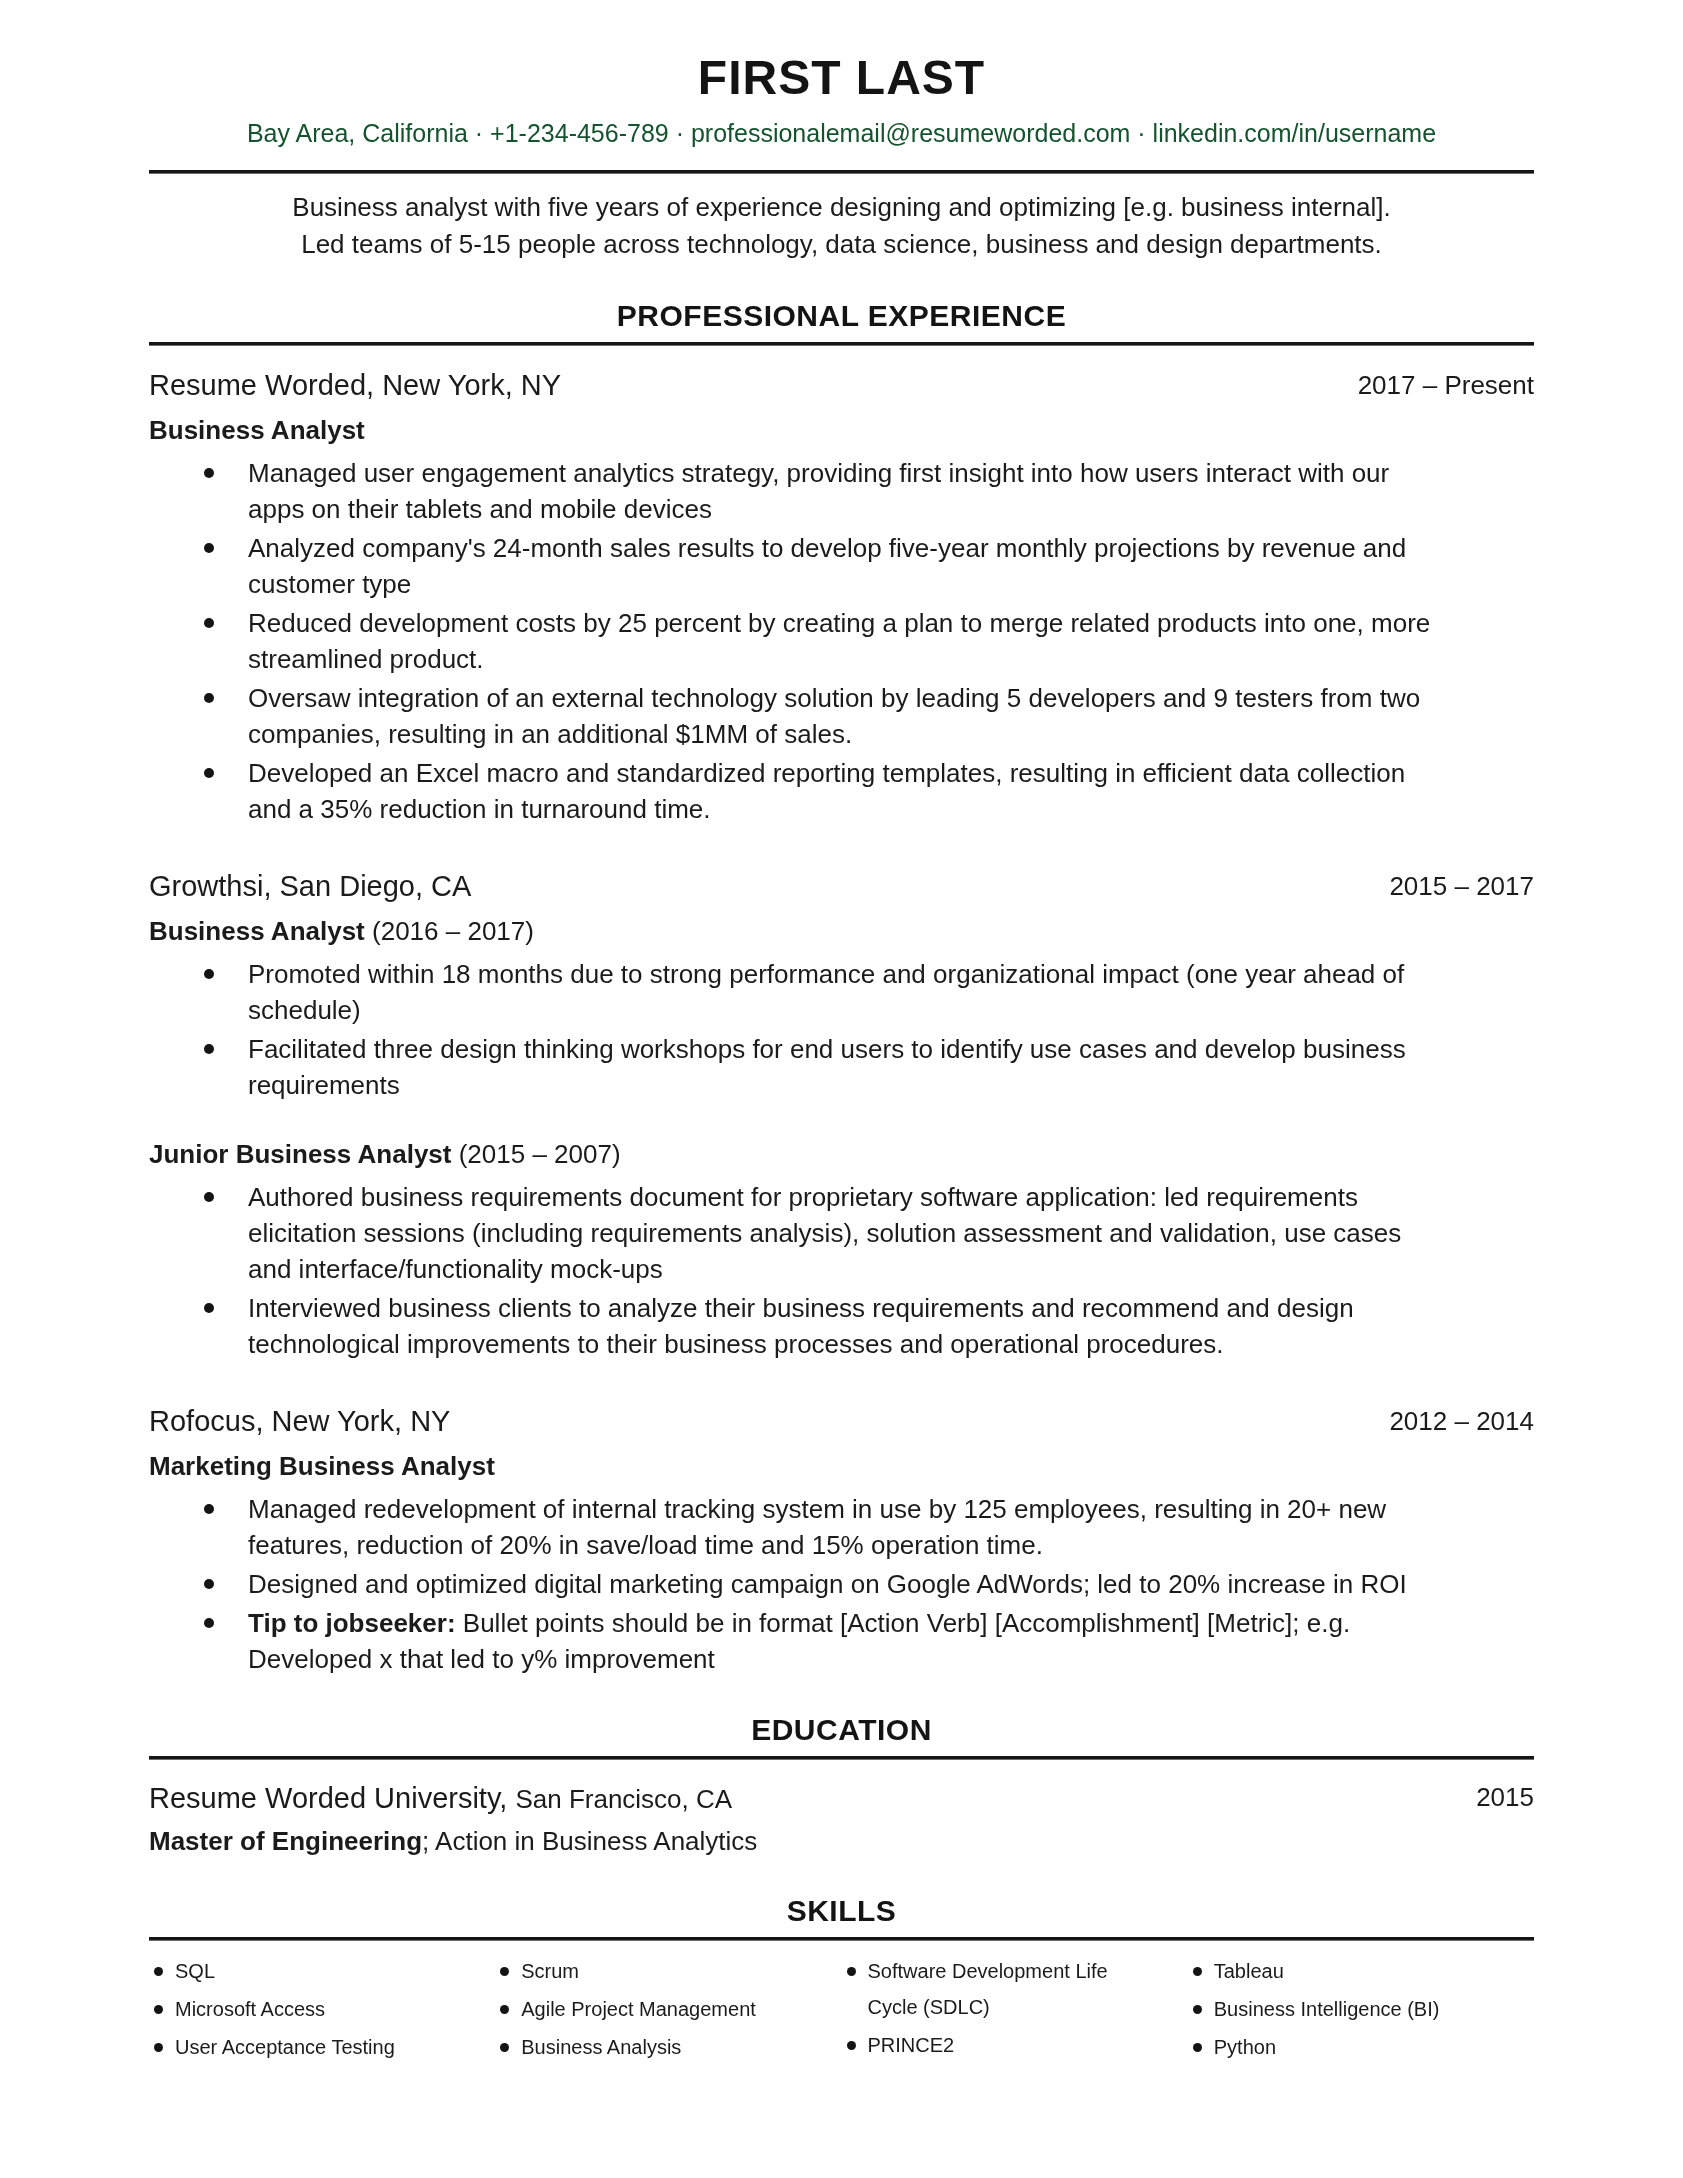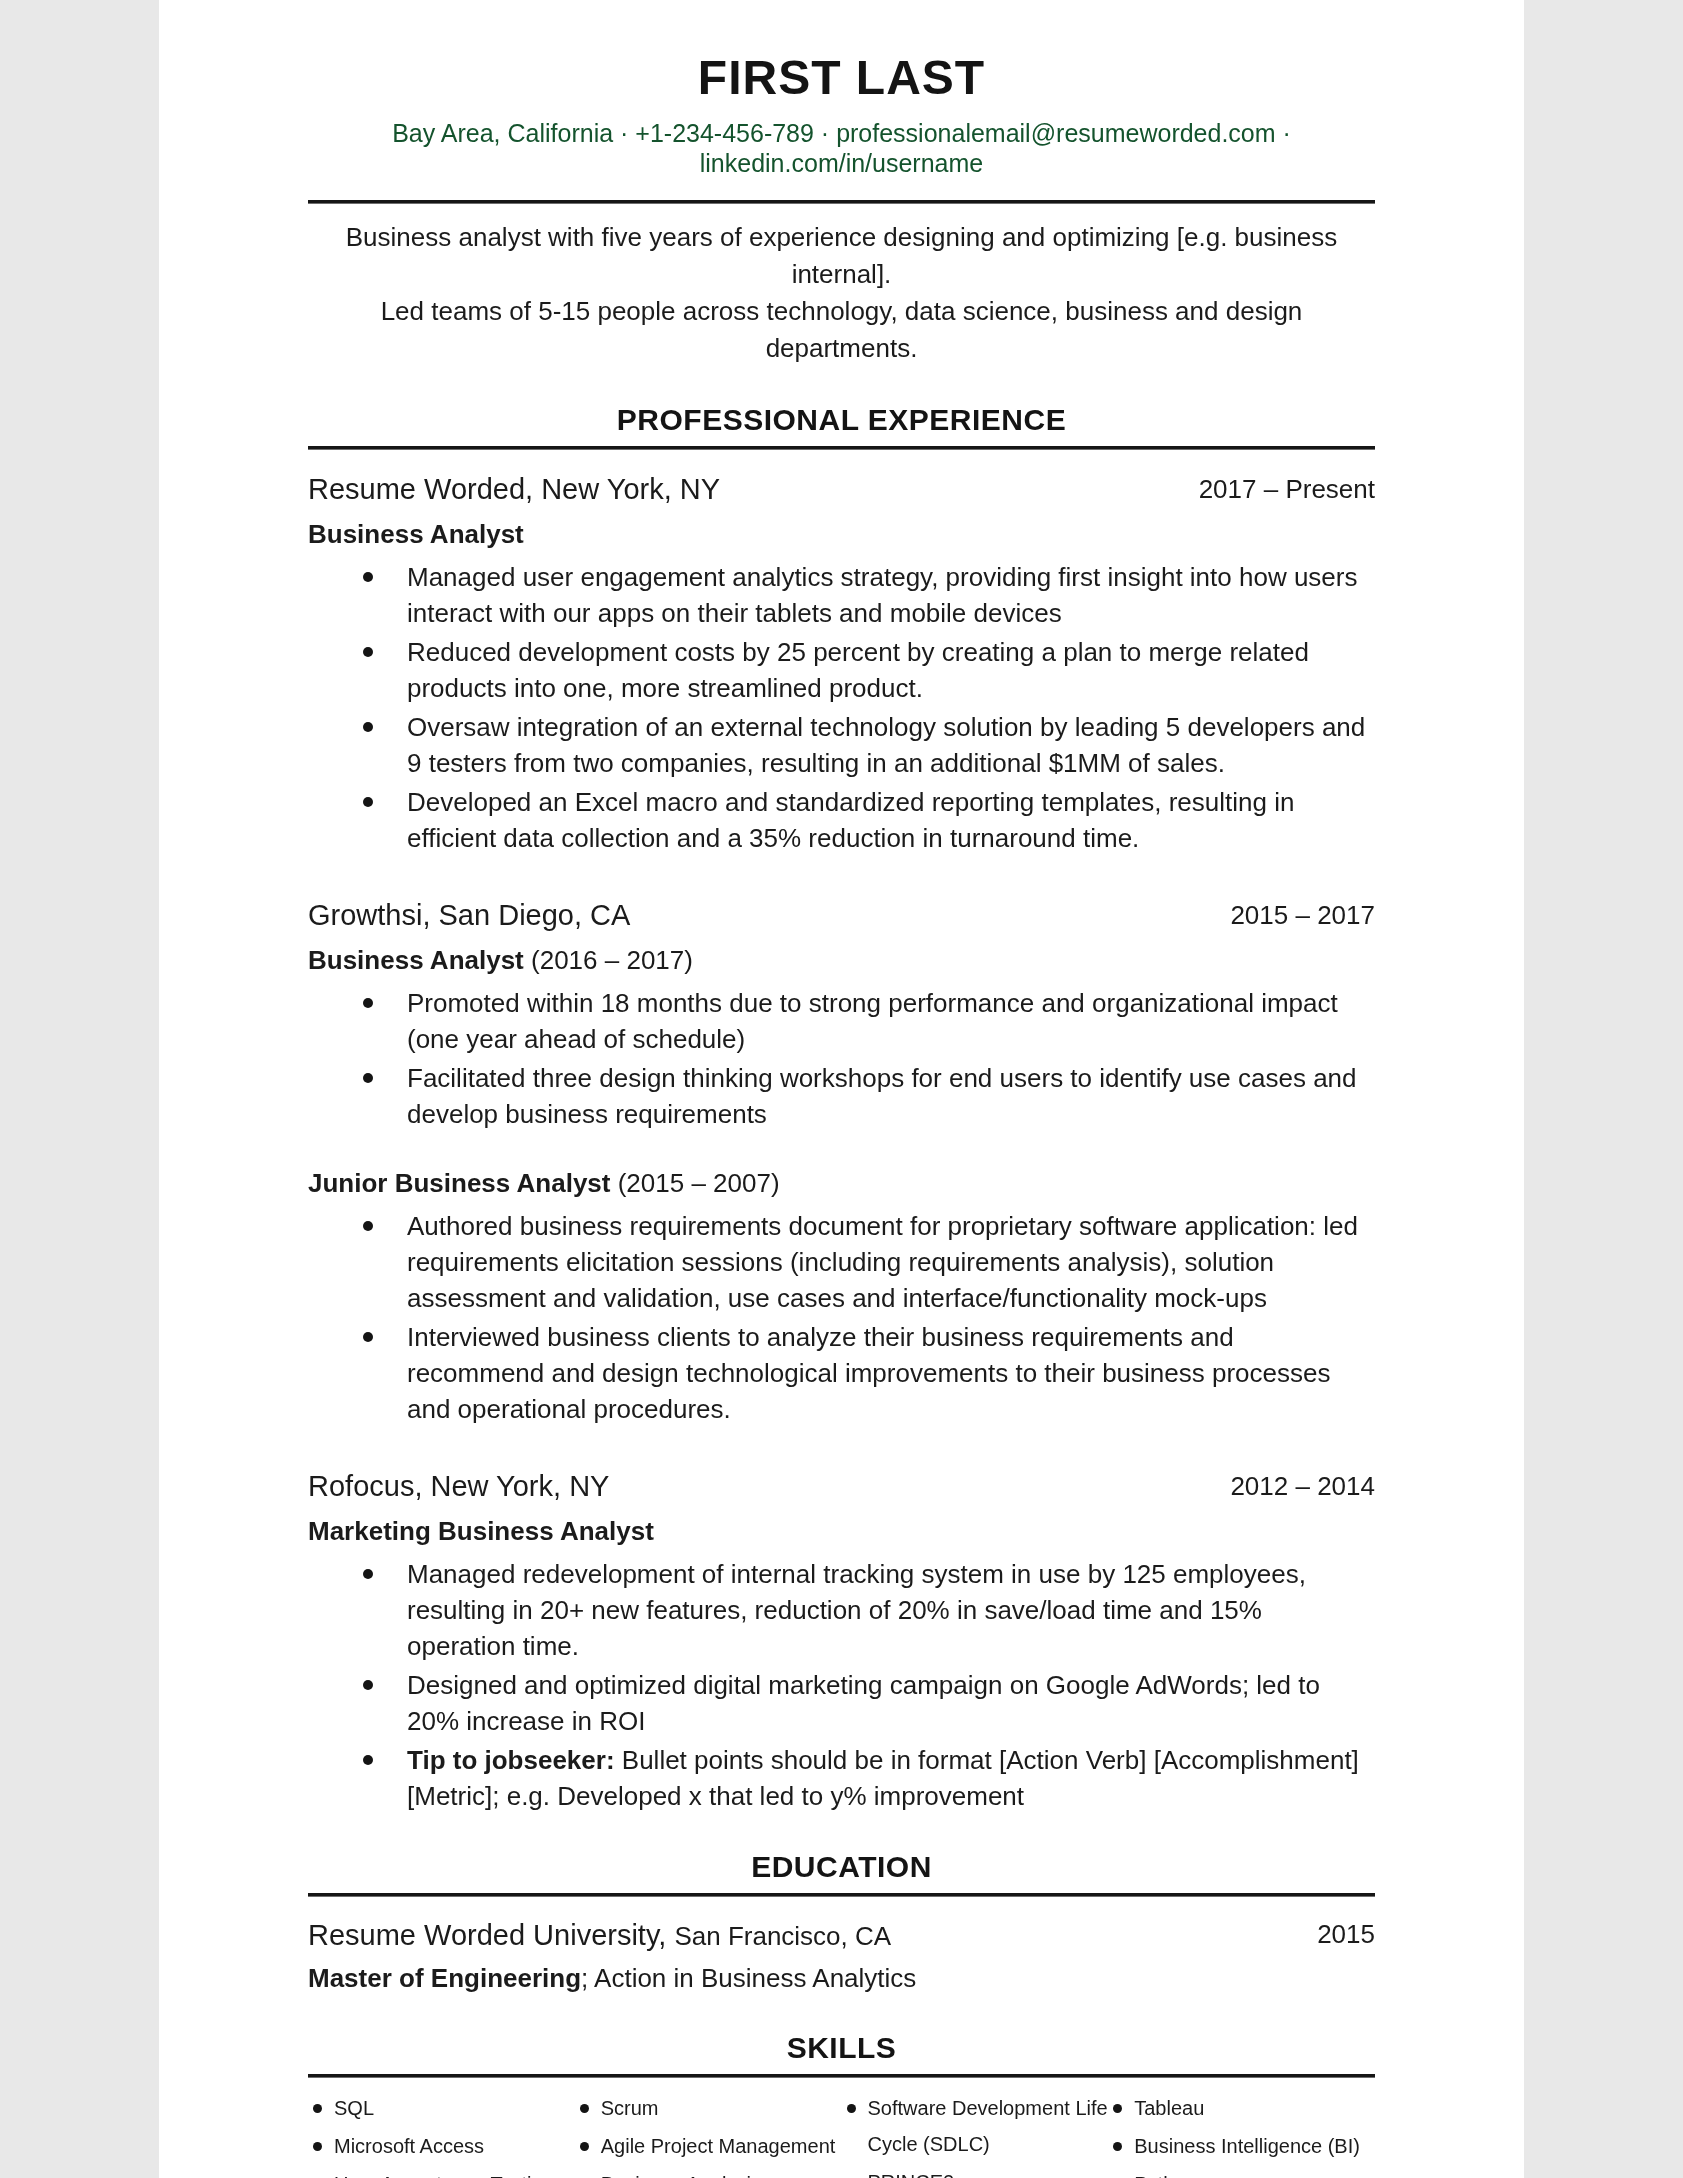--- a/index.html
+++ b/index.html
@@ -3,21 +3,21 @@
 <meta charset="utf-8">
 <style>
   * { box-sizing: border-box; }
   html, body { margin: 0; padding: 0; background: #e8e8e8; }
   body {
     font-family: "Liberation Sans", "DejaVu Sans", sans-serif;
     color: #1b1b1b;
   }
   .page {
     position: relative;
-    width: 1365px;
+    width: 1683px;
     height: 2178px;
     margin: 0 auto;
     background: #ffffff;
     padding: 0 149px;
     overflow: hidden;
   }
 
   
   .name {
     margin: 0;
@@ -170,20 +170,21 @@
 
   <div class="company-block">
     <div class="company-row">
       <div class="company-name">Resume Worded, New York, NY</div>
       <div class="dates">2017 – Present</div>
     </div>
     <div class="role">
       <div class="job-title"><span class="title-bold">Business Analyst</span><span></span></div>
       <ul class="exp">
         <li>Managed user engagement analytics strategy, providing first insight into how users interact with our apps on their tablets and mobile devices</li>
+        <li>Analyzed company's 24-month sales results to develop five-year monthly projections by revenue and customer type</li>
         <li>Reduced development costs by 25 percent by creating a plan to merge related products into one, more streamlined product.</li>
         <li>Oversaw integration of an external technology solution by leading 5 developers and 9 testers from two companies, resulting in an additional $1MM of sales.</li>
         <li>Developed an Excel macro and standardized reporting templates, resulting in efficient data collection and a 35% reduction in turnaround time.</li>
       </ul>
     </div>
   </div>
 
   <div class="company-block">
     <div class="company-row">
       <div class="company-name">Growthsi, San Diego, CA</div>

